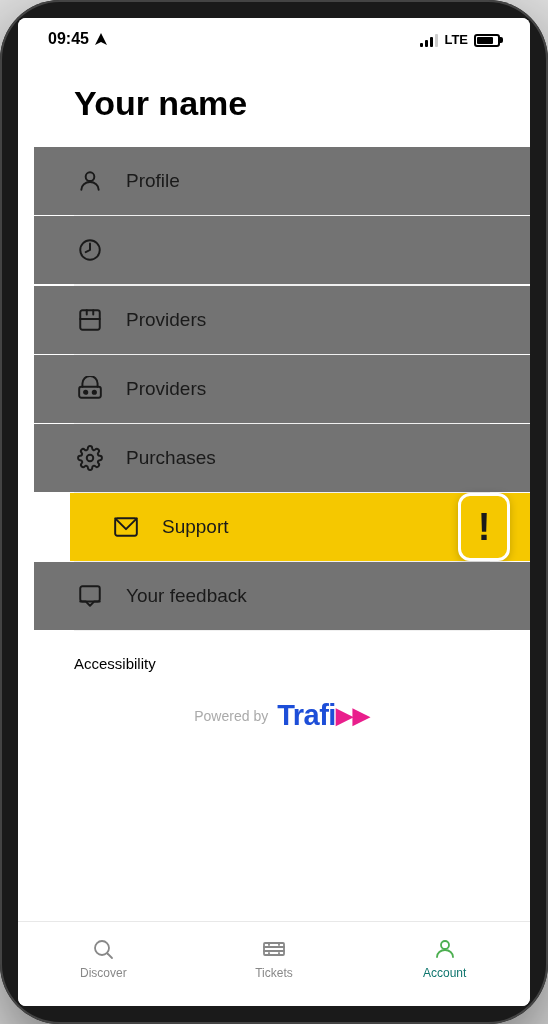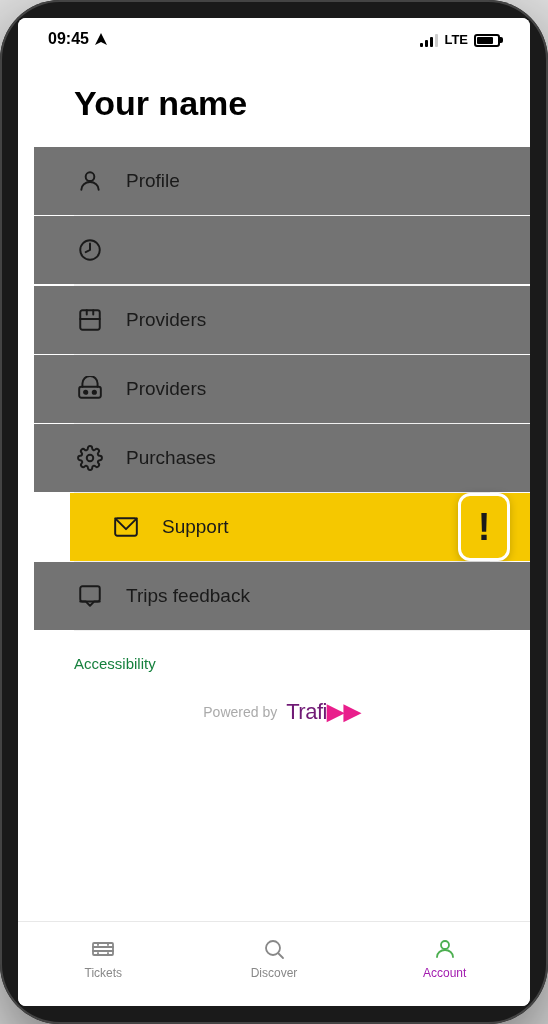--- a/index.html
+++ b/index.html
@@ -191,21 +191,21 @@
       background: #f0f0f0;
       margin: 0 40px;
     }
 
     .accessibility-section {
       padding: 24px 40px 10px 40px;
     }
 
     .accessibility-label {
       font-size: 15px;
-      color: #15803d;
+      color: #000000;
       font-weight: 400;
       margin-top: 20px;
     }
 
     .powered-by {
       display: flex;
       align-items: center;
       justify-content: center;
       padding: 16px 0 20px 0;
       gap: 9px;
@@ -215,23 +215,23 @@
       font-size: 14px;
       color: #aaa;
     }
 
     .trafi-logo {
       display: flex;
       align-items: center;
     }
 
     .trafi-text {
-      font-size: 22px;
-      font-weight: 400;
-      color: #701a75;
+      font-size: 29px;
+      font-weight: 700;
+      color: #1d4ed8;
       letter-spacing: -0.5px;
     }
 
     .trafi-arrows {
       font-size: 22px;
       color: #e91e8c;
       font-weight: 700;
     }
 
     
@@ -273,21 +273,21 @@
     .nav-icon svg.inactive-stroke {
       stroke: #888;
     }
 
     .nav-label {
       font-size: 12px;
       color: #888;
     }
 
     .nav-label.active {
-      color: #a21caf;
+      color: #0f766e;
     }
   </style>
 </head>
 <body>
 
 <div class="phone-frame">
   <div class="phone-screen">
 
     <div class="status-bar">
       <div class="status-time">
@@ -389,64 +389,64 @@
       </div>
       <div class="divider"></div>
 
       <div class="menu-item">
         <div class="menu-icon">
           <svg viewBox="0 0 24 24">
             <rect x="3" y="3" width="18" height="14" rx="2"></rect>
             <polyline points="3,17 8,17 12,21 16,17 21,17"></polyline>
           </svg>
         </div>
-        <span class="menu-label">Trips feedback</span>
+        <span class="menu-label">Your feedback</span>
       </div>
       <div class="divider"></div>
 
 
       <div class="accessibility-section">
         <span class="accessibility-label">Accessibility</span>
       </div>
 
       <div class="powered-by">
         <span class="powered-by-text">Powered by</span>
         <div class="trafi-logo">
           <span class="trafi-text">Trafi</span>
           <span class="trafi-arrows"> ▶▶</span>
         </div>
       </div>
 
     </div>
 
     <div class="bottom-nav">
+
+      <div class="nav-item">
+        <div class="nav-icon">
+          <svg viewBox="0 0 24 24" class="inactive-stroke">
+            <circle cx="11" cy="11" r="7" stroke="#888" fill="none"></circle>
+            <line x1="16.5" y1="16.5" x2="21" y2="21" stroke="#888"></line>
+          </svg>
+        </div>
+        <span class="nav-label">Discover</span>
+      </div>
 
       <div class="nav-item">
         <div class="nav-icon">
           <svg viewBox="0 0 24 24" class="inactive-stroke">
             <rect x="2" y="6" width="20" height="12" rx="1" stroke="#888" fill="none"></rect>
             <path d="M2 10h20M2 14h20" stroke="#888"></path>
             <path d="M7 6v2M7 16v2M17 6v2M17 16v2" stroke="#888"></path>
           </svg>
         </div>
         <span class="nav-label">Tickets</span>
       </div>
 
       <div class="nav-item">
         <div class="nav-icon">
-          <svg viewBox="0 0 24 24" class="inactive-stroke">
-            <circle cx="11" cy="11" r="7" stroke="#888" fill="none"></circle>
-            <line x1="16.5" y1="16.5" x2="21" y2="21" stroke="#888"></line>
-          </svg>
-        </div>
-        <span class="nav-label">Discover</span>
-      </div>
-
-      <div class="nav-item">
-        <div class="nav-icon">
           <svg viewBox="0 0 24 24">
             <circle cx="12" cy="8" r="4" stroke="#4caf50" fill="none" stroke-width="1.8"></circle>
             <path d="M4 20c0-4 3.6-7 8-7s8 3 8 7" stroke="#4caf50" fill="none" stroke-width="1.8" stroke-linecap="round"></path>
           </svg>
         </div>
         <span class="nav-label active">Account</span>
       </div>
 
     </div>
 

